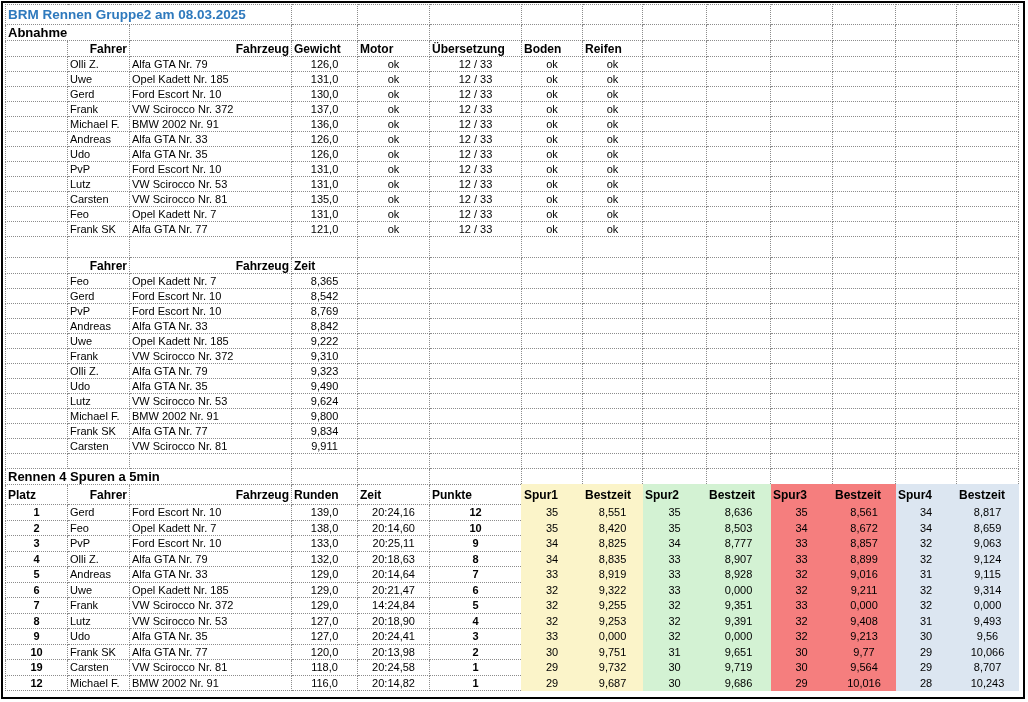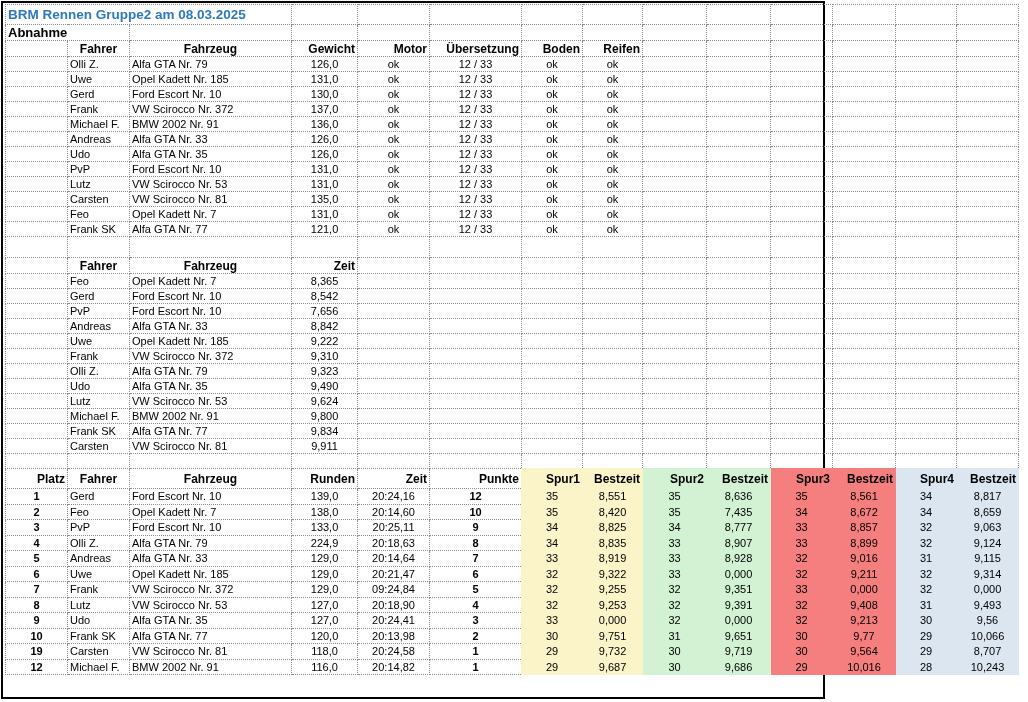--- a/index.html
+++ b/index.html
@@ -1,40 +1,40 @@
 <!DOCTYPE html>
 <html style="--title-color: #2E79BD; --c-y: #FBF4C9; --c-g: #D3F2D3; --c-r: #F57E7E; --c-b: #DCE6F1;"><head>
 <meta charset="utf-8">
 <style>
   html,body { margin:0; padding:0; background:#fff; }
   body {
     width:1028px; height:702px; position:relative; overflow:hidden;
     font-family:"Liberation Sans", sans-serif; color:#000;
   }
   .sheet {
-    position:absolute; left:1px; top:1px; width:824px; height:698px;
+    position:absolute; left:1px; top:1px; width:1024px; height:698px;
     box-sizing:border-box; border:2px solid #000; background:#fff;
     padding:1px 0 0 2px;
   }
   table.grid { border-collapse:collapse; table-layout:fixed; width:1013px; }
   td {
     border:1px dotted #8c8c8c; padding:0 2px; font-size:11px; height:14px;
     white-space:nowrap; overflow:hidden; vertical-align:middle; text-align:left;
   }
   .r-title td { height:19px; }
   .r-label td { height:15px;margin-left:40px; }
   .r-head  td { height:15px; }
   tr.rh    td { height:19px; }
   tr.rr    td { height:14.5px; }
   .r-gap1  td { height:20px; }
   .r-gap2  td { height:14px; }
   .c-title { color:var(--title-color,#2E79BD); font-weight:bold; font-size:13.5px; }
   .c-label { font-weight:bold; font-size:13px; }
-  .h  { font-weight:bold; font-size:12px; text-align:right; }
-  .h.al { text-align:center; }
+  .h  { font-weight:bold; font-size:12px; text-align:left; }
+  .h.al { text-align:right; }
   .al { text-align:left; }
   .ct { text-align:center; }
   .bd { font-weight:bold; }
   .sm { font-size:11px; }
   .y { background:var(--c-y,#FBF4C9); border:1px solid var(--c-y,#FBF4C9); }
   .g { background:var(--c-g,#D3F2D3); border:1px solid var(--c-g,#D3F2D3); }
   .r { background:var(--c-r,#F57E7E); border:1px solid var(--c-r,#F57E7E); }
   .b { background:var(--c-b,#DCE6F1); border:1px solid var(--c-b,#DCE6F1); }
 </style>
 </head>
@@ -382,21 +382,21 @@
           <td class="e"></td>
           <td class="e"></td>
           <td class="e"></td>
           <td class="e"></td>
         </tr>
 
         <tr class="r-data">
           <td class="e"></td>
           <td class="al">PvP</td>
           <td class="al sm">Ford Escort Nr. 10</td>
-          <td class="ct">7,656</td>
+          <td class="ct">8,769</td>
         <td class="e"></td>
           <td class="e"></td>
           <td class="e"></td>
           <td class="e"></td>
           <td class="e"></td>
           <td class="e"></td>
           <td class="e"></td>
           <td class="e"></td>
           <td class="e"></td>
           <td class="e"></td>
@@ -555,20 +555,34 @@
           <td class="e"></td>
         </tr>
       </tbody>
 
     <tbody>
       <tr class="r-gap2">
           <td class="e"></td>
           <td class="e"></td>
           <td class="e"></td>
           <td class="e"></td>
+          <td class="e"></td>
+          <td class="e"></td>
+          <td class="e"></td>
+          <td class="e"></td>
+          <td class="e"></td>
+          <td class="e"></td>
+          <td class="e"></td>
+          <td class="e"></td>
+          <td class="e"></td>
+          <td class="e"></td>
+        </tr>
+      <tr class="r-label">
+        <td class="c-label" colspan="3">Rennen 4 Spuren a 5min</td>
+      <td class="e"></td>
           <td class="e"></td>
           <td class="e"></td>
           <td class="e"></td>
           <td class="e"></td>
           <td class="e"></td>
           <td class="e"></td>
           <td class="e"></td>
           <td class="e"></td>
           <td class="e"></td>
           <td class="e"></td>
@@ -613,21 +627,21 @@
         <tr class="r-data rr">
           <td class="ct bd">2</td>
           <td class="al">Feo</td>
           <td class="al sm">Opel Kadett Nr. 7</td>
           <td class="ct">138,0</td>
           <td class="ct">20:14,60</td>
           <td class="ct bd">10</td>
           <td class="ct y">35</td>
           <td class="ct y">8,420</td>
           <td class="ct g">35</td>
-          <td class="ct g">7,435</td>
+          <td class="ct g">8,503</td>
           <td class="ct r">34</td>
           <td class="ct r">8,672</td>
           <td class="ct b">34</td>
           <td class="ct b">8,659</td>
         </tr>
 
         <tr class="r-data rr">
           <td class="ct bd">3</td>
           <td class="al">PvP</td>
           <td class="al sm">Ford Escort Nr. 10</td>
@@ -641,21 +655,21 @@
           <td class="ct r">33</td>
           <td class="ct r">8,857</td>
           <td class="ct b">32</td>
           <td class="ct b">9,063</td>
         </tr>
 
         <tr class="r-data rr">
           <td class="ct bd">4</td>
           <td class="al">Olli Z.</td>
           <td class="al sm">Alfa GTA Nr. 79</td>
-          <td class="ct">224,9</td>
+          <td class="ct">132,0</td>
           <td class="ct">20:18,63</td>
           <td class="ct bd">8</td>
           <td class="ct y">34</td>
           <td class="ct y">8,835</td>
           <td class="ct g">33</td>
           <td class="ct g">8,907</td>
           <td class="ct r">33</td>
           <td class="ct r">8,899</td>
           <td class="ct b">32</td>
           <td class="ct b">9,124</td>
@@ -693,21 +707,21 @@
           <td class="ct r">9,211</td>
           <td class="ct b">32</td>
           <td class="ct b">9,314</td>
         </tr>
 
         <tr class="r-data rr">
           <td class="ct bd">7</td>
           <td class="al">Frank</td>
           <td class="al sm">VW Scirocco Nr. 372</td>
           <td class="ct">129,0</td>
-          <td class="ct">09:24,84</td>
+          <td class="ct">14:24,84</td>
           <td class="ct bd">5</td>
           <td class="ct y">32</td>
           <td class="ct y">9,255</td>
           <td class="ct g">32</td>
           <td class="ct g">9,351</td>
           <td class="ct r">33</td>
           <td class="ct r">0,000</td>
           <td class="ct b">32</td>
           <td class="ct b">0,000</td>
         </tr>

